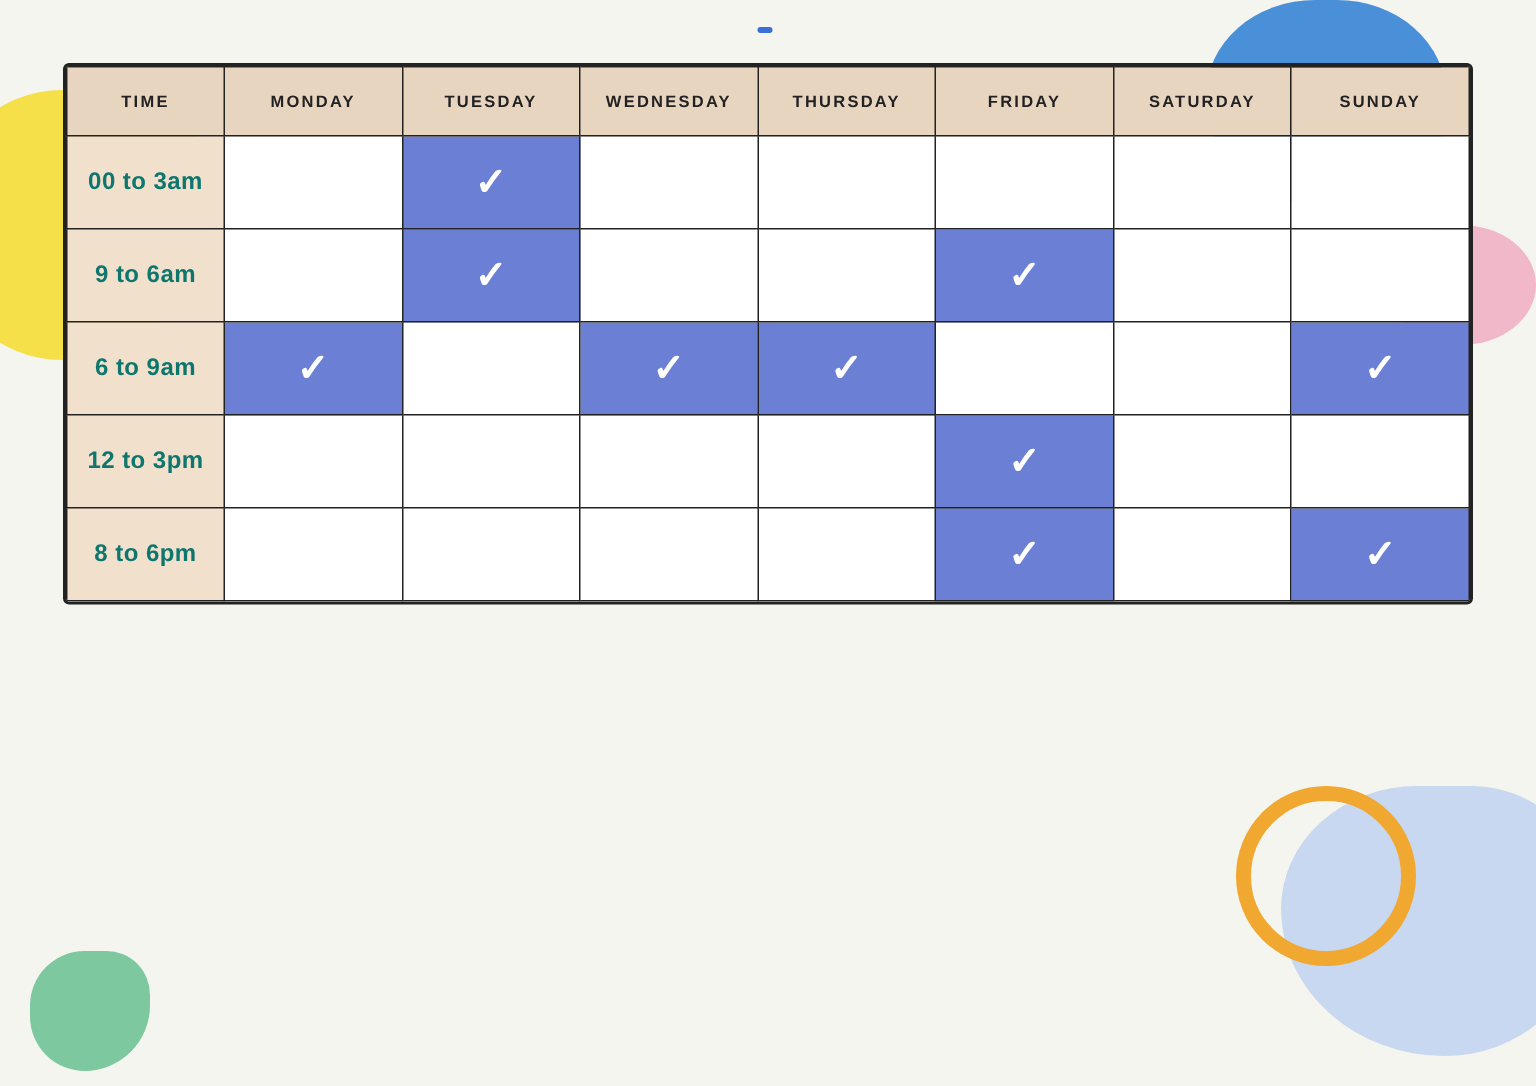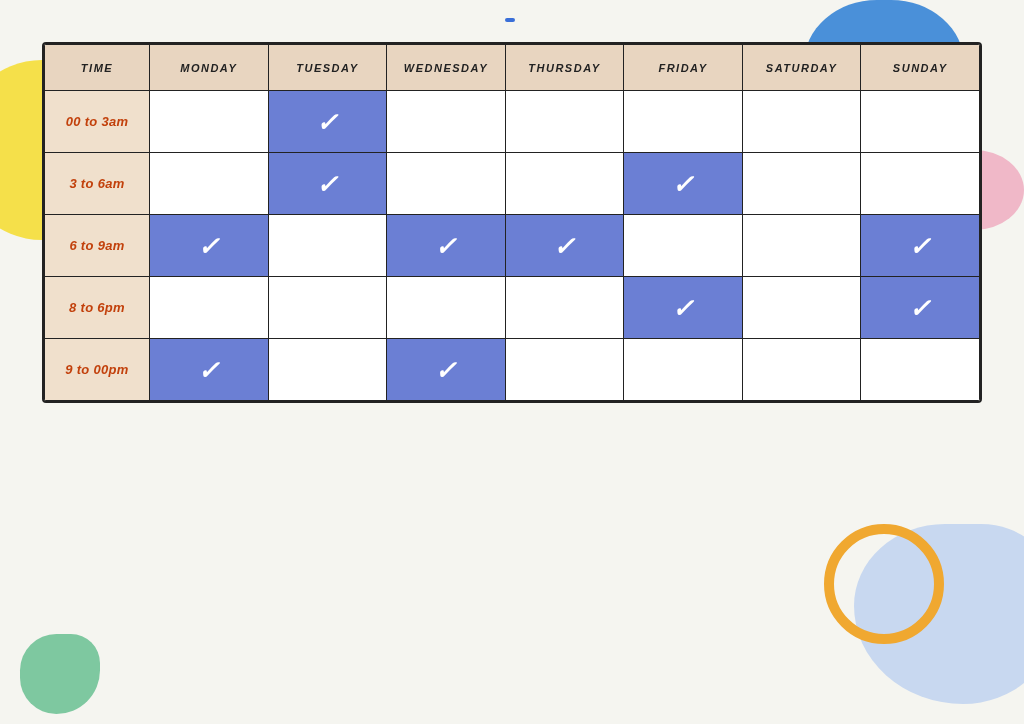--- a/index.html
+++ b/index.html
@@ -114,21 +114,20 @@
       width: 940px;
       border: 2.5px solid #222;
       border-radius: 4px;
       overflow: hidden;
     }
 
     table {
       width: 100%;
       border-collapse: collapse;
       table-layout: fixed;
-      font-style: italic;
     }
 
     th, td {
       border: 1.5px solid #222;
       text-align: center;
       vertical-align: middle;
       padding: 0;
     }
 
     .header-row th {
@@ -137,23 +136,23 @@
       font-weight: 800;
       letter-spacing: 1.5px;
       text-transform: uppercase;
       color: #222;
       height: 46px;
       font-family: Arial, sans-serif;
     }
 
     .time-col {
       background: #f0e0cc;
-      font-size: 13px;
+      font-size: 16px;
       font-weight: 700;
-      color: #c2410c;
+      color: #0f766e;
       width: 105px;
       height: 62px;
       font-family: Arial, sans-serif;
       letter-spacing: 0.3px;
     }
 
     .data-cell {
       background: white;
       height: 62px;
       width: 120px;
@@ -208,56 +207,56 @@
             <td class="time-col">00 to 3am</td>
             <td class="data-cell"></td>
             <td class="data-cell highlight"><span class="checkmark">✓</span></td>
             <td class="data-cell"></td>
             <td class="data-cell"></td>
             <td class="data-cell"></td>
             <td class="data-cell"></td>
             <td class="data-cell"></td>
           </tr>
           <tr>
-            <td class="time-col">3 to 6am</td>
+            <td class="time-col">9 to 6am</td>
             <td class="data-cell"></td>
             <td class="data-cell highlight"><span class="checkmark">✓</span></td>
             <td class="data-cell"></td>
             <td class="data-cell"></td>
             <td class="data-cell highlight"><span class="checkmark">✓</span></td>
             <td class="data-cell"></td>
             <td class="data-cell"></td>
           </tr>
           <tr>
             <td class="time-col">6 to 9am</td>
             <td class="data-cell highlight"><span class="checkmark">✓</span></td>
             <td class="data-cell"></td>
             <td class="data-cell highlight"><span class="checkmark">✓</span></td>
             <td class="data-cell highlight"><span class="checkmark">✓</span></td>
             <td class="data-cell"></td>
             <td class="data-cell"></td>
             <td class="data-cell highlight"><span class="checkmark">✓</span></td>
           </tr>
           <tr>
+            <td class="time-col">12 to 3pm</td>
+            <td class="data-cell"></td>
+            <td class="data-cell"></td>
+            <td class="data-cell"></td>
+            <td class="data-cell"></td>
+            <td class="data-cell highlight"><span class="checkmark">✓</span></td>
+            <td class="data-cell"></td>
+            <td class="data-cell"></td>
+          </tr>
+          <tr>
             <td class="time-col">8 to 6pm</td>
             <td class="data-cell"></td>
             <td class="data-cell"></td>
             <td class="data-cell"></td>
             <td class="data-cell"></td>
             <td class="data-cell highlight"><span class="checkmark">✓</span></td>
             <td class="data-cell"></td>
             <td class="data-cell highlight"><span class="checkmark">✓</span></td>
-          </tr>
-          <tr>
-            <td class="time-col">9 to 00pm</td>
-            <td class="data-cell highlight"><span class="checkmark">✓</span></td>
-            <td class="data-cell"></td>
-            <td class="data-cell highlight"><span class="checkmark">✓</span></td>
-            <td class="data-cell"></td>
-            <td class="data-cell"></td>
-            <td class="data-cell"></td>
-            <td class="data-cell"></td>
           </tr>
         </tbody>
     </table>
   </div>
 
 </div>
 
 </body></html>

